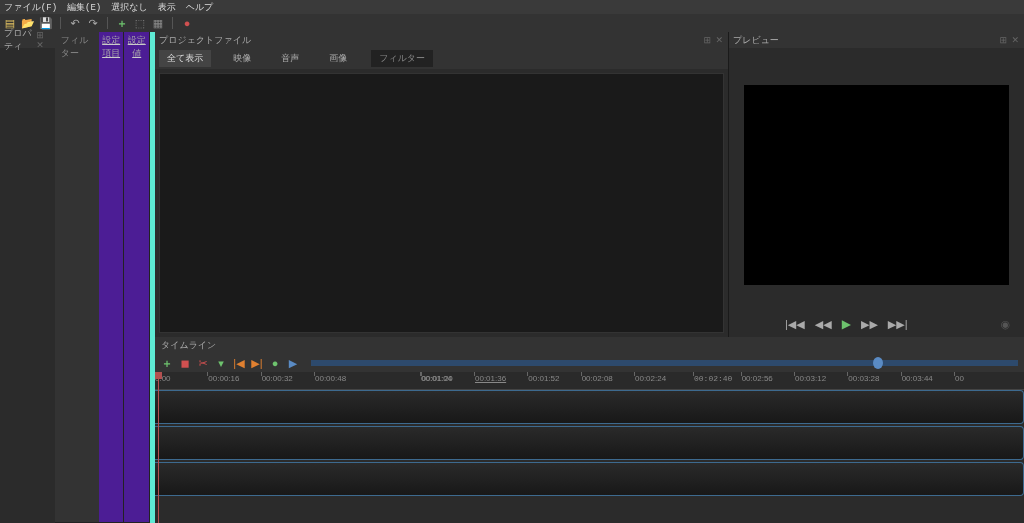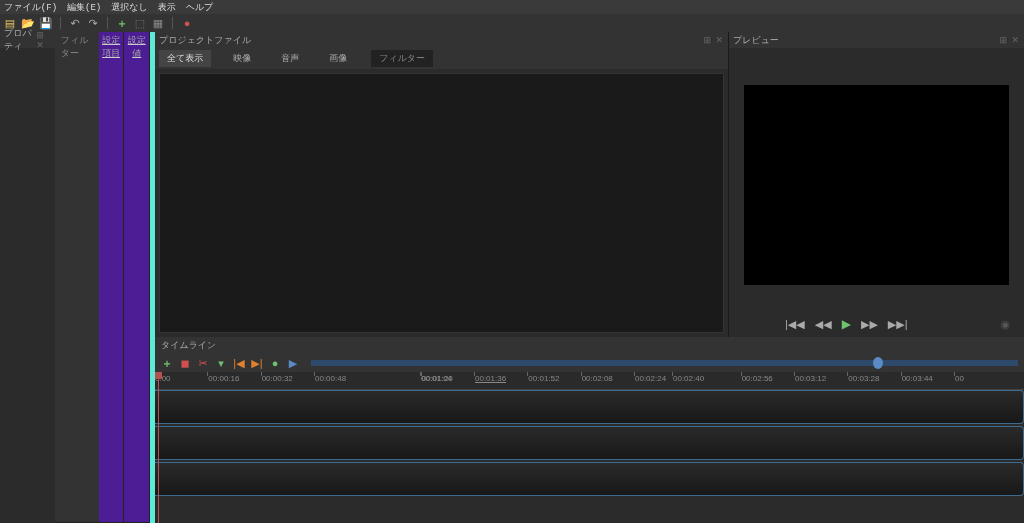--- a/index.html
+++ b/index.html
@@ -157,21 +157,21 @@
               <div class="tick" style="left: 0px;">0.00</div>
               <div class="tick" style="left: 53.3333px;">00:00:16</div>
               <div class="tick" style="left: 106.667px;">00:00:32</div>
               <div class="tick" style="left: 160px;">00:00:48</div>
               <div class="tick" style="left: 226px; margin-left: 40px;">00:01:04</div>
               <div class="tick" style="left: 266.667px;">00:01:20</div>
               <div class="tick" style="left: 320px; text-decoration: underline;">00:01:36</div>
               <div class="tick" style="left: 373.333px;">00:01:52</div>
               <div class="tick" style="left: 426.667px;">00:02:08</div>
               <div class="tick" style="left: 480px;">00:02:24</div>
-              <div class="tick" style="left: 518px;">00:02:40</div>
+              <div class="tick" style="left: 539px; font-family: Liberation Mono, monospace;">00:02:40</div>
               <div class="tick" style="left: 586.667px;">00:02:56</div>
               <div class="tick" style="left: 640px;">00:03:12</div>
               <div class="tick" style="left: 693.333px;">00:03:28</div>
               <div class="tick" style="left: 746.667px;">00:03:44</div>
               <div class="tick" style="left: 800px;">00</div>
             </div>
           <div class="tl-track-lane"></div>
           <div class="tl-track-lane"></div>
           <div class="tl-track-lane"></div>
         </div>

